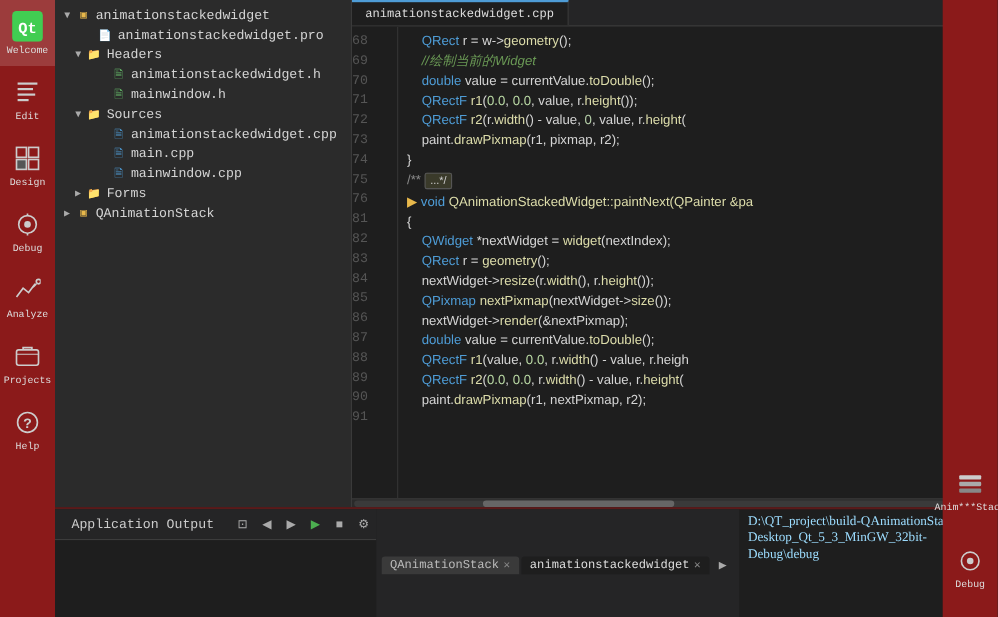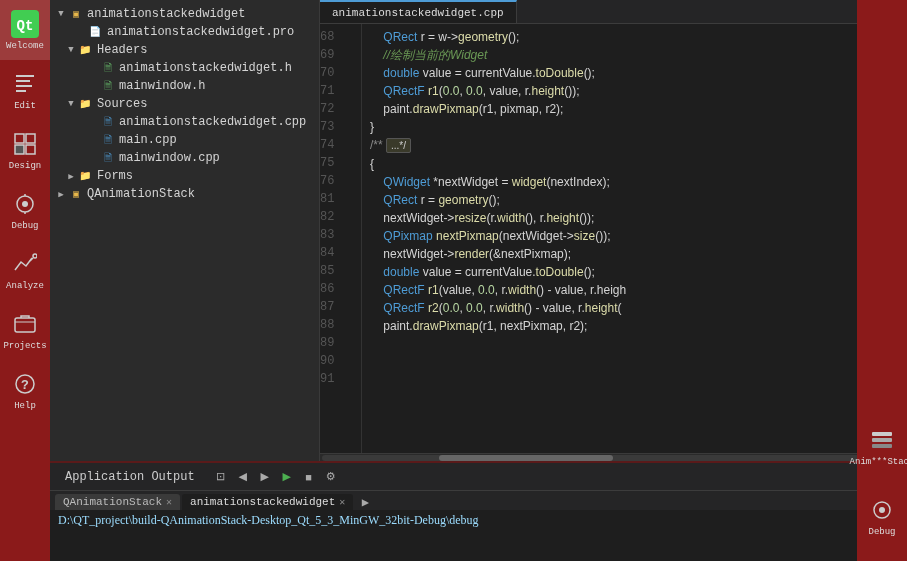--- a/index.html
+++ b/index.html
@@ -174,21 +174,21 @@
     .cm { color: #6a9955; font-style: italic; } 
     .num { color: #b5cea8; } 
     .arrow { color: #d4d4d4; }
 
     
     .bottom-panel {
       height: 100px;
       background: #1e1e1e;
       border-top: 2px solid #5a1a1a;
       display: flex;
-      flex-direction: column;
+      flex-direction: row;
     }
     .output-tab-bar {
       display: flex;
       align-items: center;
       background: #252526;
       height: 28px;
       border-bottom: 1px solid #3c3c3c;
       padding-left: 5px;
       gap: 0;
     }
@@ -448,24 +448,26 @@
             <div>88</div>
             <div>89</div>
             <div>90</div>
             <div>91</div>
           </div>
         <div class="code-lines" id="code-lines">
             <div class="code-line">    <span class="kw">QRect</span> r = w<span class="arrow">-&gt;</span><span class="fn">geometry</span>();</div>
             <div class="code-line"><span class="cm">    //绘制当前的Widget</span></div>
             <div class="code-line">    <span class="kw">double</span> value = currentValue.<span class="fn">toDouble</span>();</div>
             <div class="code-line">    <span class="kw">QRectF</span> <span class="fn">r1</span>(<span class="num"><span class="num" style="color:#b8d7a3">0.0</span></span>, <span class="num"><span class="num" style="color:#b8d7a3">0.0</span></span>, value, r.<span class="fn">height</span>());</div>
+            <div class="code-line">    <span class="kw">QRectF</span> <span class="fn">r2</span>(r.<span class="fn">width</span>() - value, <span class="num">0</span>, value, r.<span class="fn">height</span>(</div>
             <div class="code-line">    paint.<span class="fn">drawPixmap</span>(r1, pixmap, r2);</div>
             <div class="code-line">}</div>
             <div class="code-line"></div>
             <div class="code-line"><span style="color:#888">/**</span> <span style="background:#3a3a2a; color:#ccc; padding:1px 4px; border:1px solid #555; border-radius:2px; font-size:10px;">...*/</span></div>
+            <div class="code-line"><span style="color:#e8b84b; cursor:pointer;">▶</span><span style="color:#4e9cd6"> void </span><span class="fn">QAnimationStackedWidget::paintNext(QPainter &amp;pa</span></div>
             <div class="code-line">{</div>
             <div class="code-line">    <span class="kw">QWidget</span> *nextWidget = <span class="fn">widget</span>(nextIndex);</div>
             <div class="code-line">    <span class="kw">QRect</span> r = <span class="fn">geometry</span>();</div>
             <div class="code-line">    nextWidget<span class="arrow">-&gt;</span><span class="fn">resize</span>(r.<span class="fn">width</span>(), r.<span class="fn">height</span>());</div>
             <div class="code-line">    <span class="kw">QPixmap</span> <span class="fn">nextPixmap</span>(nextWidget<span class="arrow">-&gt;</span><span class="fn">size</span>());</div>
             <div class="code-line">    nextWidget<span class="arrow">-&gt;</span><span class="fn">render</span>(&amp;nextPixmap);</div>
             <div class="code-line">    <span class="kw">double</span> value = currentValue.<span class="fn">toDouble</span>();</div>
             <div class="code-line">    <span class="kw">QRectF</span> <span class="fn">r1</span>(value, <span class="num"><span class="num" style="color:#b8d7a3">0.0</span></span>, r.<span class="fn">width</span>() - value, r.heigh</div>
             <div class="code-line">    <span class="kw">QRectF</span> <span class="fn">r2</span>(<span class="num"><span class="num" style="color:#b8d7a3">0.0</span></span>, <span class="num"><span class="num" style="color:#b8d7a3">0.0</span></span>, r.<span class="fn">width</span>() - value, r.<span class="fn">height</span>(</div>
             <div class="code-line">    paint.<span class="fn">drawPixmap</span>(r1, nextPixmap, r2);</div>

